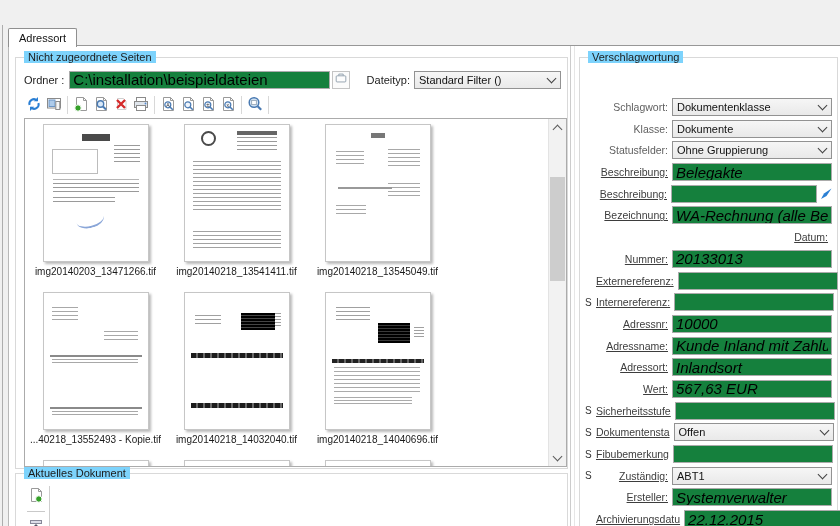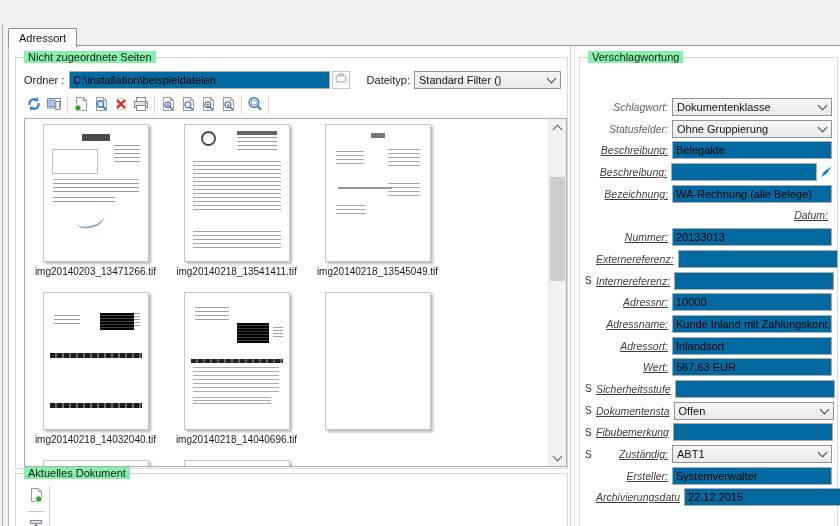--- a/index.html
+++ b/index.html
@@ -7,30 +7,30 @@
   .stage{position:absolute;left:0;top:0;width:840px;height:526px;overflow:hidden;}
   .titlebar{position:absolute;left:0;top:4px;width:100%;text-align:center;font-size:12px;color:#1d1d1d;white-space:nowrap;}
   .winline{position:absolute;left:2px;top:25px;bottom:0;width:1px;background:#adadad;}
   .tab{position:absolute;left:8px;top:28px;height:18px;background:#fff;border:1px solid #8f8f8f;border-bottom:none;border-radius:2px 2px 0 0;padding:0 10px;z-index:3;display:flex;align-items:center;}
   .tab span{font-size:11px;color:#111;}
   .content{position:absolute;left:8px;top:45px;width:831px;height:481px;background:#fff;border-top:1px solid #979797;border-left:1px solid #b8b8b8;overflow:hidden;z-index:1;}
   .vsplit1{position:absolute;left:561px;top:0;bottom:0;width:1px;background:#cccccc;}
   .vsplit2{position:absolute;left:565px;top:0;bottom:0;width:1px;background:#e6e6e6;}
 
   .grp{position:absolute;border:1px solid #d9d9d9;}
-  .gtitle{position:absolute;top:-7px;left:8px;background:#86efac;padding:0 4px;font-size:11px;color:#1b1b1b;white-space:nowrap;}
+  .gtitle{position:absolute;top:-7px;left:8px;background:#7dd3fc;padding:0 4px;font-size:11px;color:#1b1b1b;white-space:nowrap;}
 
   .grp-left{left:6px;top:11px;width:551px;height:410px;}
   .grp-bottom{left:6px;top:427px;width:551px;height:94px;}
   .grp-right{left:570px;top:11px;width:257px;height:478px;border-bottom:none;}
 
   
   .row1{position:absolute;left:8px;top:12px;right:6px;height:19px;display:flex;align-items:center;}
   .lbl{font-size:11px;color:#222;white-space:nowrap;}
-  .tbox{height:18px;border:1px solid #ababab;background:#0369a1;font-size:11px;font-family:"Liberation Sans","DejaVu Sans",sans-serif;padding:0 3px;box-sizing:border-box;color:#000;outline:none;}
+  .tbox{height:18px;border:1px solid #ababab;background:#15803d;font-size:15px;font-family:"Liberation Sans","DejaVu Sans",sans-serif;padding:0 3px;box-sizing:border-box;color:#000;outline:none;}
   .folder-input{width:272px;margin-left:5px;}
   .sqbtn{width:18px;height:18px;margin-left:2px;background:#fbfbfb;border:1px solid #c4c4c4;padding:0;display:flex;align-items:center;justify-content:center;}
   .row1 .lbl2{margin-left:17px;}
   .dbox{display:flex;align-items:center;justify-content:space-between;background:linear-gradient(#f6f6f6,#e9e9e9);border:1px solid #929292;height:18px;padding:0 5px 0 4px;box-sizing:border-box;cursor:default;}
   .dval{font-size:11px;color:#111;white-space:nowrap;overflow:hidden;}
   .chev{width:6px;height:6px;border-right:1.5px solid #404040;border-bottom:1.5px solid #404040;transform:rotate(45deg);margin-top:-3px;flex:none;margin-left:4px;}
   .filetype-dd{width:147px;margin-left:4px;flex:none;}
 
   
   .toolbar{position:absolute;left:8px;top:37px;height:20px;display:flex;align-items:center;}
@@ -99,23 +99,23 @@
   .vtb{position:absolute;left:6px;top:12px;bottom:0;width:27px;border-right:1px solid #cfcfcf;display:flex;flex-direction:column;align-items:center;gap:3px;}
   .vtb .hsep{width:18px;height:1px;background:#c9c9c9;margin:2px 0;}
 
   
   .takeover{position:absolute;left:6px;top:10px;right:5px;height:16px;display:flex;align-items:center;}
   .takeover .link{font-size:11px;color:#3a3a3a;flex:1;white-space:nowrap;overflow:hidden;}
   .pen{width:13px;height:13px;flex:none;display:inline-flex;align-items:center;justify-content:center;}
   .form{position:absolute;left:4px;top:40px;right:5px;}
   .frow{display:flex;align-items:center;height:18px;margin-bottom:3.7px;}
   .smark{width:11px;flex:none;font-size:10px;color:#333;text-align:left;padding-left:1px;}
-  .flabel{flex:1;text-align:right;font-size:10.5px;color:#5f5f5f;white-space:nowrap;margin-right:4px;font-style:italic;}
+  .flabel{flex:1;text-align:right;font-size:10.5px;color:#5f5f5f;white-space:nowrap;margin-right:4px;}
   .flabel.u{color:#3d3d3d;text-decoration:underline;}
-  .form .tbox{width:160px;flex:none;}
+  .form .tbox{width:160px;flex:none;font-style:italic;}
   .form .tbox.short{width:146px;}
   .form .dbox{width:160px;flex:none;}
   .form .pen{margin-left:2px;}
 </style>
 </head>
 <body>
 
 <div class="stage">
   <div class="winline"></div>
 
@@ -252,20 +252,24 @@
               <div class="page doc-2">
                 <div class="d1"></div>
               </div>
               <div class="fname">img20140218_13541411.tif</div>
             </div>
             <div class="cell">
               <div class="page doc-3"></div>
               <div class="fname">img20140218_13545049.tif</div>
             </div>
             <div class="cell">
+              <div class="page doc-4"></div>
+              <div class="fname">...40218_13552493 - Kopie.tif</div>
+            </div>
+            <div class="cell">
               <div class="page doc-5">
                 <div class="d1"></div>
               </div>
               <div class="fname">img20140218_14032040.tif</div>
             </div>
             <div class="cell">
               <div class="page doc-6">
                 <div class="d1"></div>
               </div>
               <div class="fname">img20140218_14040696.tif</div>
@@ -313,20 +317,28 @@
     </div>
 
     <div class="grp grp-right">
       <span class="gtitle">Verschlagwortung</span>
       <div class="form">
           <div class="frow">
             <span class="smark"></span>
             <span class="flabel">Schlagwort:</span>
             <div class="dbox">
               <span class="dval">Dokumentenklasse</span>
+              <span class="chev"></span>
+            </div>
+          </div>
+          <div class="frow">
+            <span class="smark"></span>
+            <span class="flabel">Klasse:</span>
+            <div class="dbox">
+              <span class="dval">Dokumente</span>
               <span class="chev"></span>
             </div>
           </div>
           <div class="frow">
             <span class="smark"></span>
             <span class="flabel">Statusfelder:</span>
             <div class="dbox">
               <span class="dval">Ohne Gruppierung</span>
               <span class="chev"></span>
             </div>

